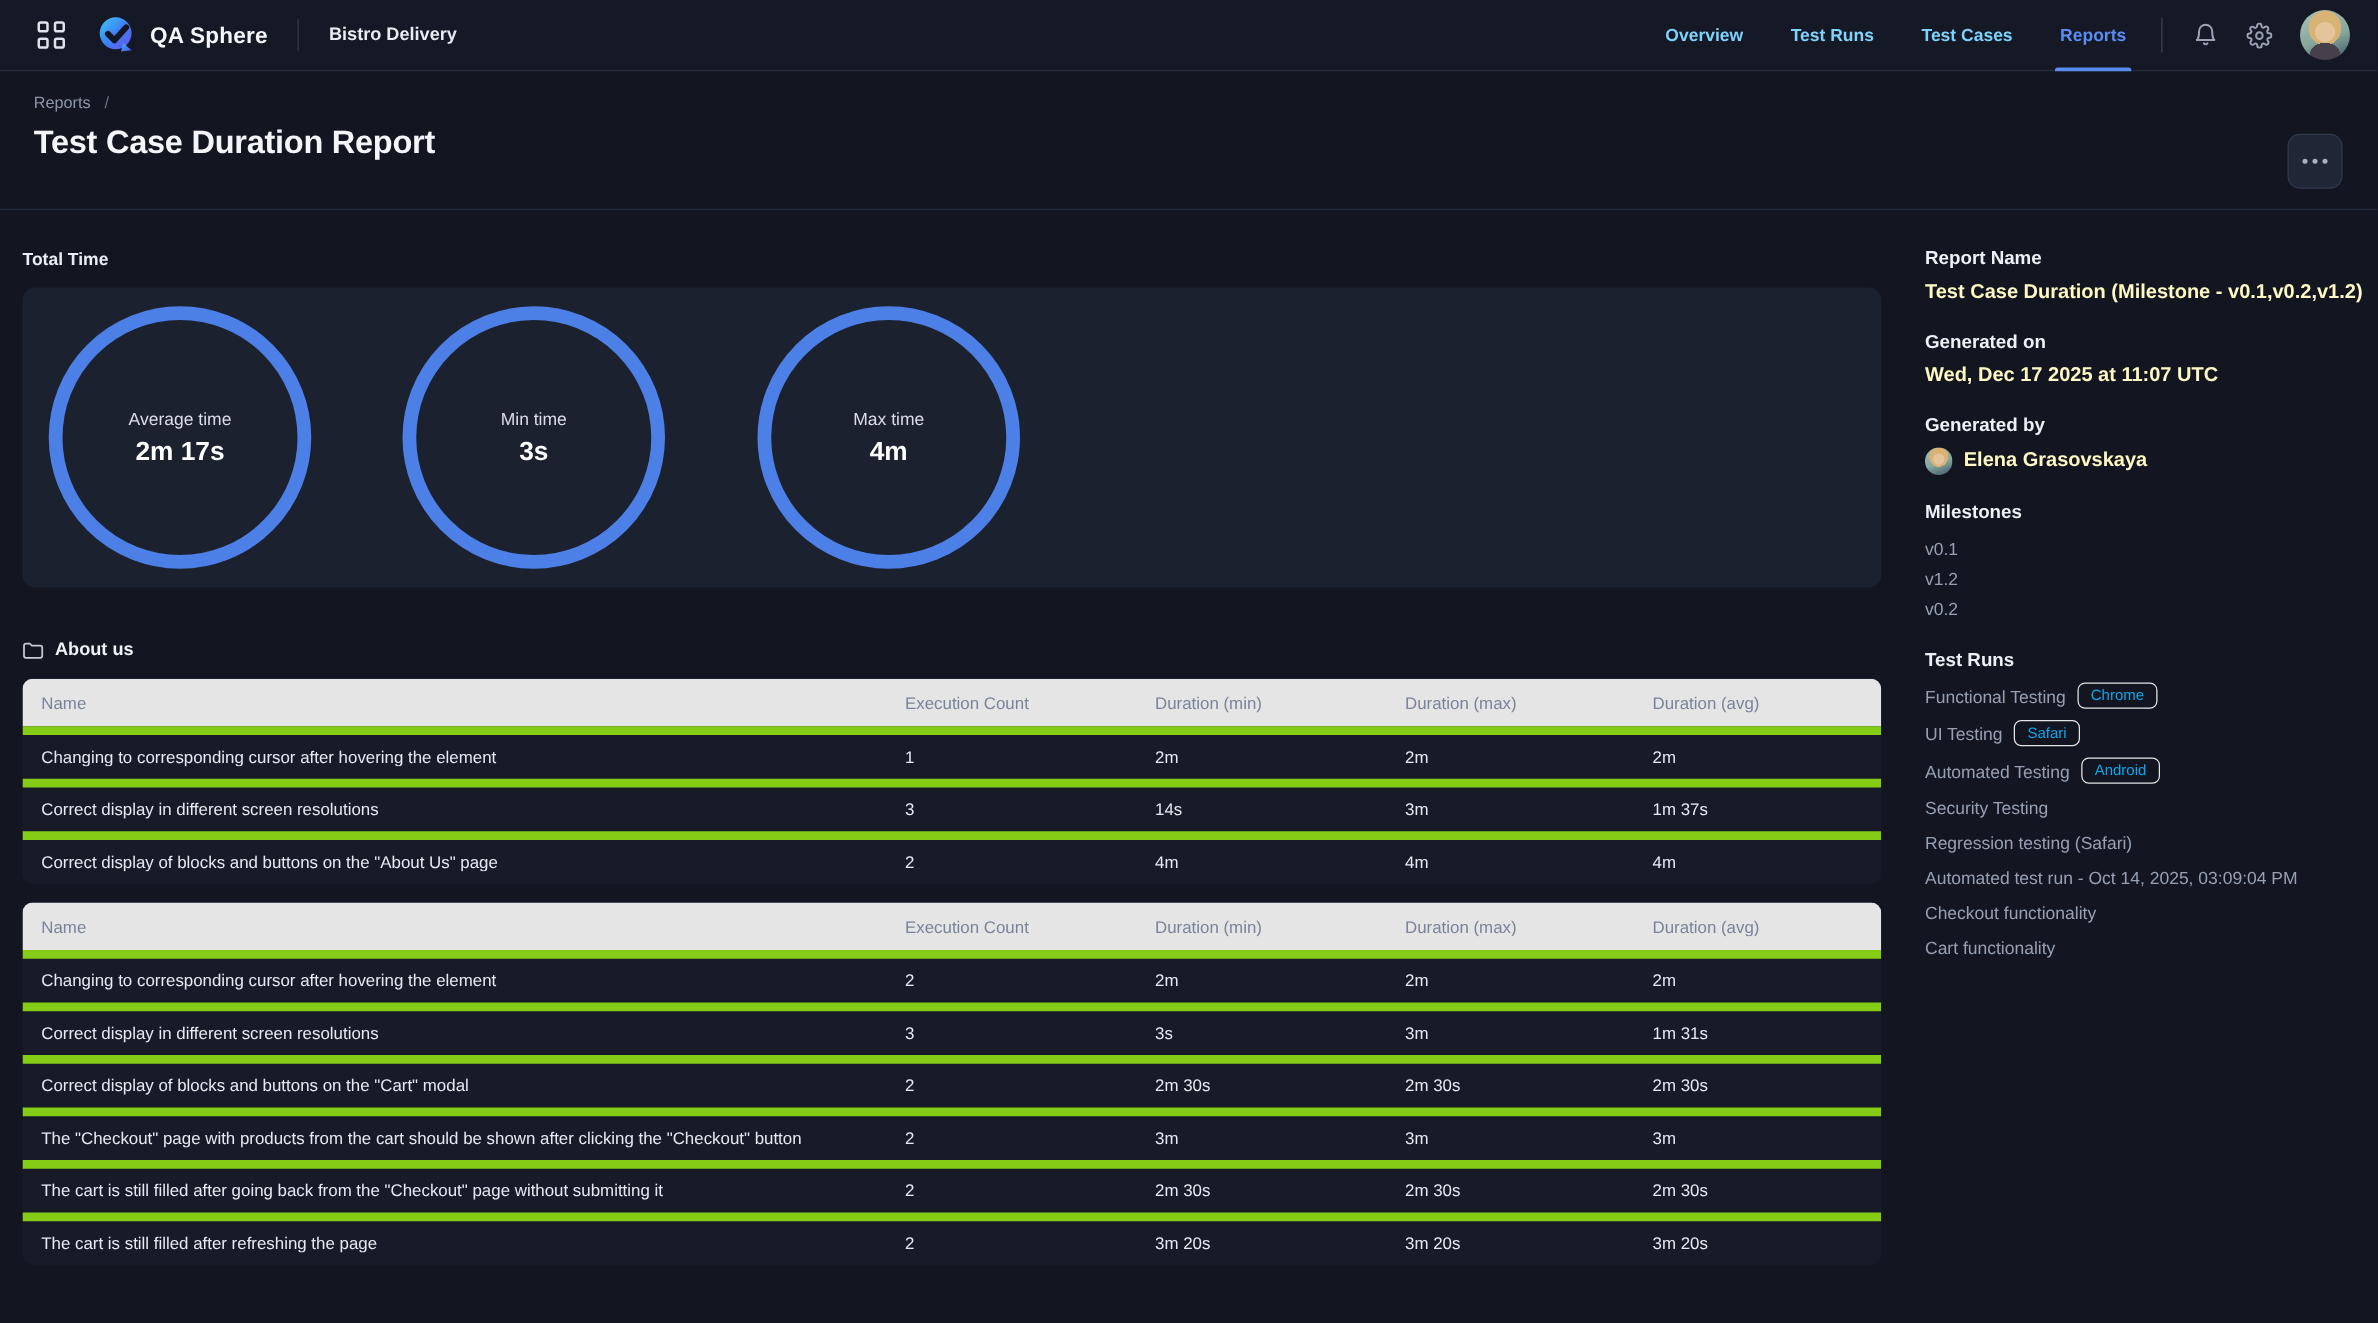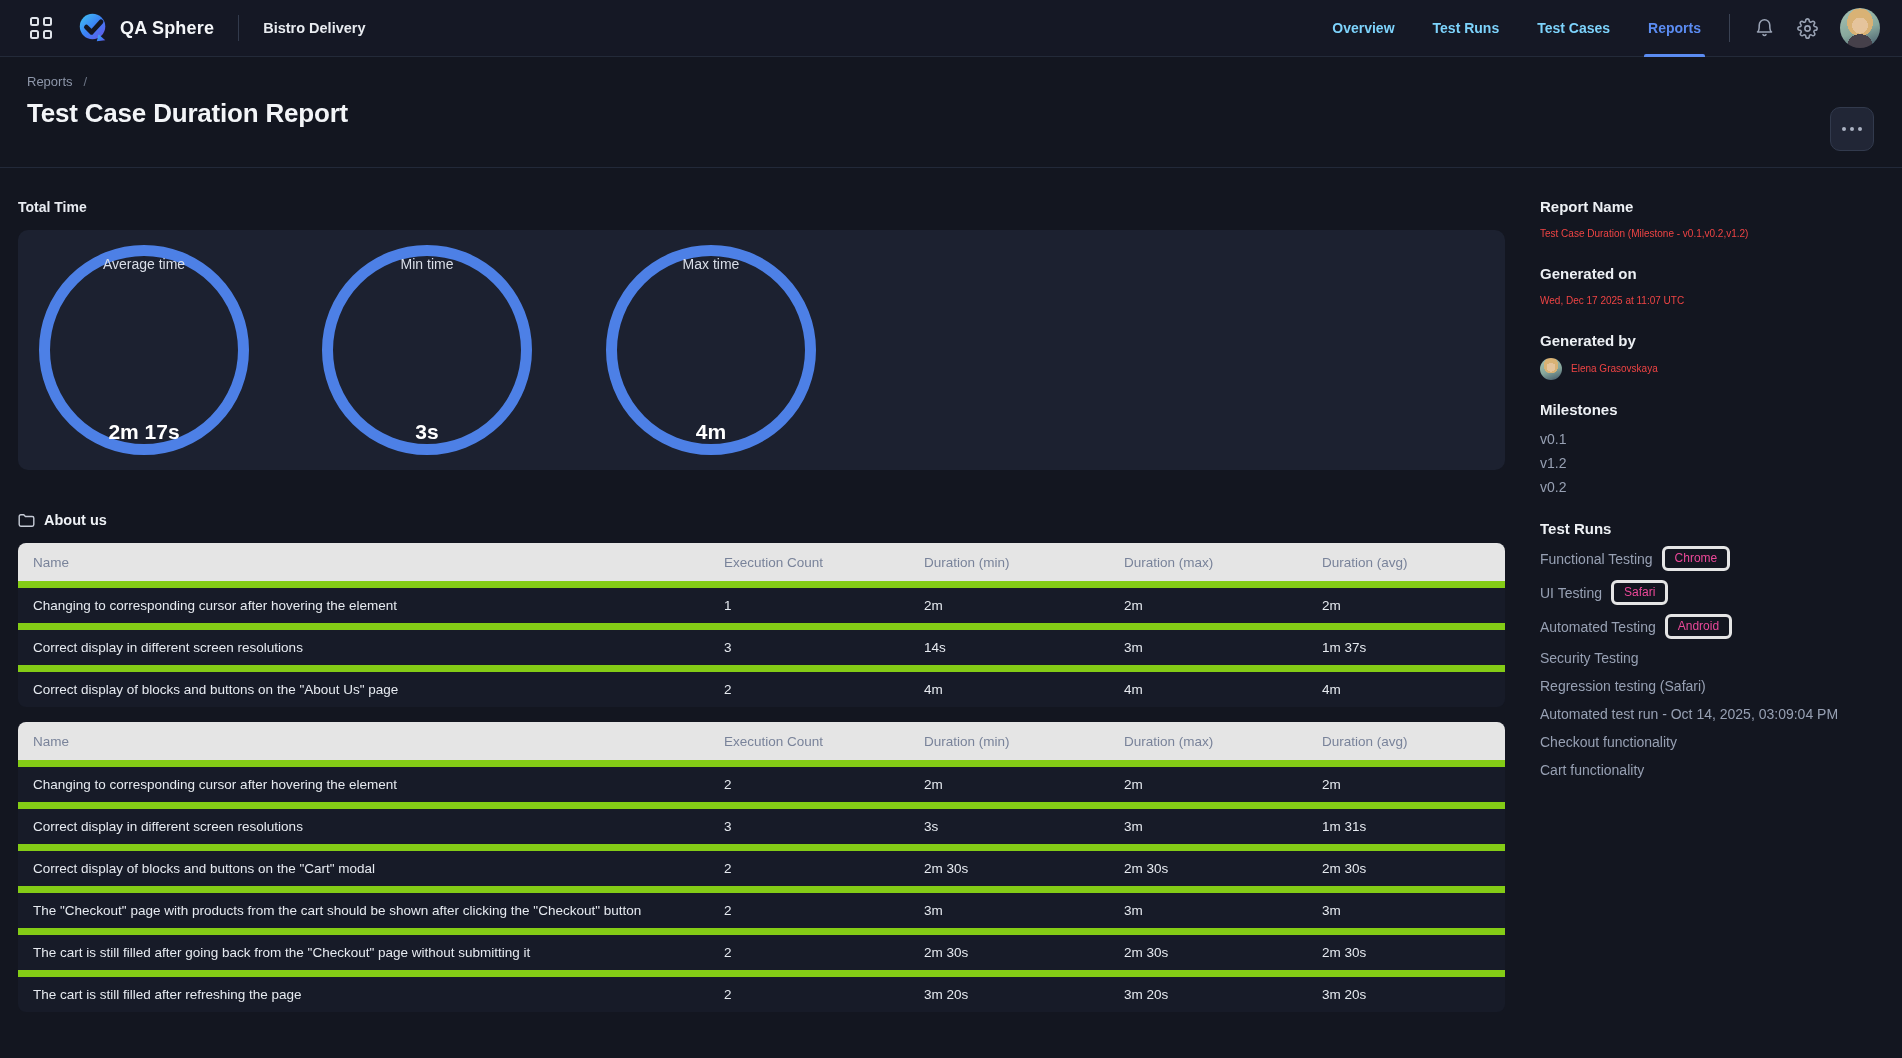--- a/index.html
+++ b/index.html
@@ -49,21 +49,21 @@
   .more-btn i{ width:4px; height:4px; border-radius:50%; background:#aab2c2; }
   
   .content{ display:flex; padding-left:18px; }
   .main-col{ width:1487px; flex:none; }
   .side-col{ margin-left:35px; width:360px; padding-top:30px; }
   
   .section-label{ margin-top:31px; font-size:14px; font-weight:700; color:#e9ecf2; }
   .gauges-panel{ margin-top:15px; height:240px; background:#1c2130; border-radius:10px; position:relative; }
   .gauge{
     position:absolute; top:15px; width:210px; height:210px; border-radius:50%;
-    border:11px solid #4d80e6; display:flex; flex-direction:column; align-items:center; justify-content:space-between;
+    border:11px solid #4d80e6; display:flex; flex-direction:column; align-items:center; justify-content:center;
   }
   .gauge .g-label{ font-size:14px; color:#d9dee8; margin-bottom:7px; }
   .gauge .g-value{ font-size:21px; font-weight:700; color:#ffffff; }
   
   .group-header{ display:flex; align-items:center; gap:9px;text-align:center; }
   .group-header.first{ margin-top:42px; }
   .group-header.second{ margin-top:36px; }
   .group-title{ font-size:14.5px; font-weight:700; color:#eef1f5; }
   
   .data-table{ margin-top:15px; width:1487px; border-collapse:collapse; background:#171b28; border-radius:8px; overflow:hidden; display:block; }
@@ -74,34 +74,34 @@
   .c-name{ width:691px; }
   .c-count{ width:200px; }
   .c-min{ width:200px; }
   .c-max{ width:198px; }
   .c-avg{ width:198px; }
   .t-head .cell{ color:#79839a; }
   .t-body-row .cell{ color:#e6eaf0; }
   
   .side-group{ margin-bottom:21px; }
   .side-heading{ font-size:15px; font-weight:700; color:#edf0f4; margin-bottom:9px; }
-  .side-value{ font-size:10px; color:#ef4444; line-height:20px; }
+  .side-value{ font-size:16px; color:#fef9c3; line-height:20px;font-weight:bold; }
   .by-row{ display:flex; align-items:center; gap:9px; }
   .avatar-sm{
     width:22px; height:22px; border-radius:50%; flex:none;
     background:
       radial-gradient(circle 4.5px at 50% 42%, #e5c49c 0 99%, rgba(0,0,0,0) 100%),
       radial-gradient(ellipse 7.5px 8px at 50% 34%, #d9b275 0 99%, rgba(0,0,0,0) 100%),
       linear-gradient(160deg,#a8c3b4 0%,#88a89c 55%,#3e5468 100%);
   }
   .milestone{ font-size:14px; color:#97a0b3; line-height:24px; }
   .run-row{ font-size:14px; color:#97a0b3; margin-bottom:9px; display:flex; align-items:center; min-height:19px; }
   .badge{
     display:inline-block; margin-left:9px; padding:2px 10px 3px 10px;
-    border:3px solid #e5e5e5; border-radius:6px; font-size:12px; color:#ec4899;
+    border:1px solid #e5e5e5; border-radius:6px; font-size:12px; color:#0ea5e9;
   }
   svg{ display:block; }
 </style>
 </head>
 <body>
 
 <div class="navbar">
   <div class="grid-icon">
       <span></span>
       <span></span>

